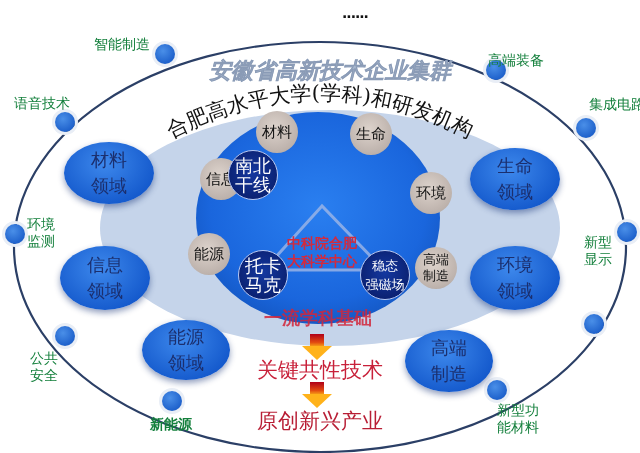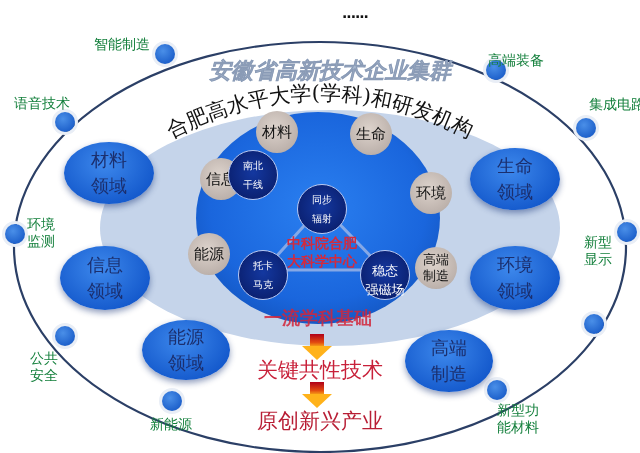--- a/index.html
+++ b/index.html
@@ -17,21 +17,21 @@
             color: #1b2f6e; font-size: 20px; line-height: 30px; text-align: center;
             display: flex; align-items: center; justify-content: center; }
   .domain span { display: block; }
   .chip { position: absolute; width: 42px; height: 42px; border-radius: 50%;
           background: radial-gradient(circle at 45% 40%, #ddd3cc, #bdb2ac 70%, #a39893);
           color: #111; font-size: 15px; line-height: 18px; text-align: center;
           display: flex; align-items: center; justify-content: center; }
   .facility { position: absolute; width: 48px; height: 48px; border-radius: 50%;
               background: radial-gradient(circle at 50% 45%, #1438a0, #0a1f6e 80%);
               border: 1.5px solid #b9c8f0;
-              color: #fff; font-size: 10px; line-height: 19px; text-align: center;
+              color: #fff; font-size: 18px; line-height: 19px; text-align: center;
               display: flex; align-items: center; justify-content: center; }
   .dots { position: absolute; left: 342px; top: 5px; font-size: 14px; color: #111; letter-spacing: -1px; font-family: "DejaVu Sans", sans-serif; font-weight: bold; }
 </style>
 </head>
 <body>
 
 <div id="stage">
   <svg width="640" height="453" viewBox="0 0 640 453" style="position:absolute;left:0;top:0;">
     <defs>
       <radialGradient id="discGrad" cx="50%" cy="45%" r="55%">
@@ -107,21 +107,21 @@
 
   <div class="node" style="left:55px;top:326px;"></div>
   <div class="lbl" style="left:30px;top:350px;">
     <div>公共</div>
     <div>安全</div>
   </div>
 
   <div class="node" style="left:584px;top:314px;"></div>
 
   <div class="node" style="left:162px;top:391px;"></div>
-  <div class="lbl" style="left:150px;top:416px;">新能源</div>
+  <div class="lbl" style="left:150px;top:416px;font-weight:bold;">新能源</div>
 
   <div class="node" style="left:487px;top:380px;"></div>
   <div class="lbl" style="left:497px;top:402px;text-align:center;">
     <div>新型功</div>
     <div>能材料</div>
   </div>
 
   <div class="domain" style="left:64px;top:142px;width:90px;height:62px;font-size:18px;line-height:26px;">
     <div>
         <span>材料</span>
@@ -180,31 +180,25 @@
         <div>制造</div>
       </div>
     </div>
 
   <div class="facility" style="left:228px;top:150px;">
       <div>
         <div>南北</div>
         <div>干线</div>
       </div>
     </div>
-  <div class="facility" style="left:297px;top:184px;">
-      <div>
-        <div>同步</div>
-        <div>辐射</div>
-      </div>
-    </div>
   <div class="facility" style="left:238px;top:250px;">
       <div>
         <div>托卡</div>
         <div>马克</div>
       </div>
     </div>
-  <div class="facility" style="left:360px;top:250px;font-size:13px;align-items:flex-end;">
+  <div class="facility" style="left:360px;top:250px;font-size:13px;">
       <div>
         <div>稳态</div>
         <div>强磁场</div>
       </div>
     </div>
 </div>
 
 </body></html>

